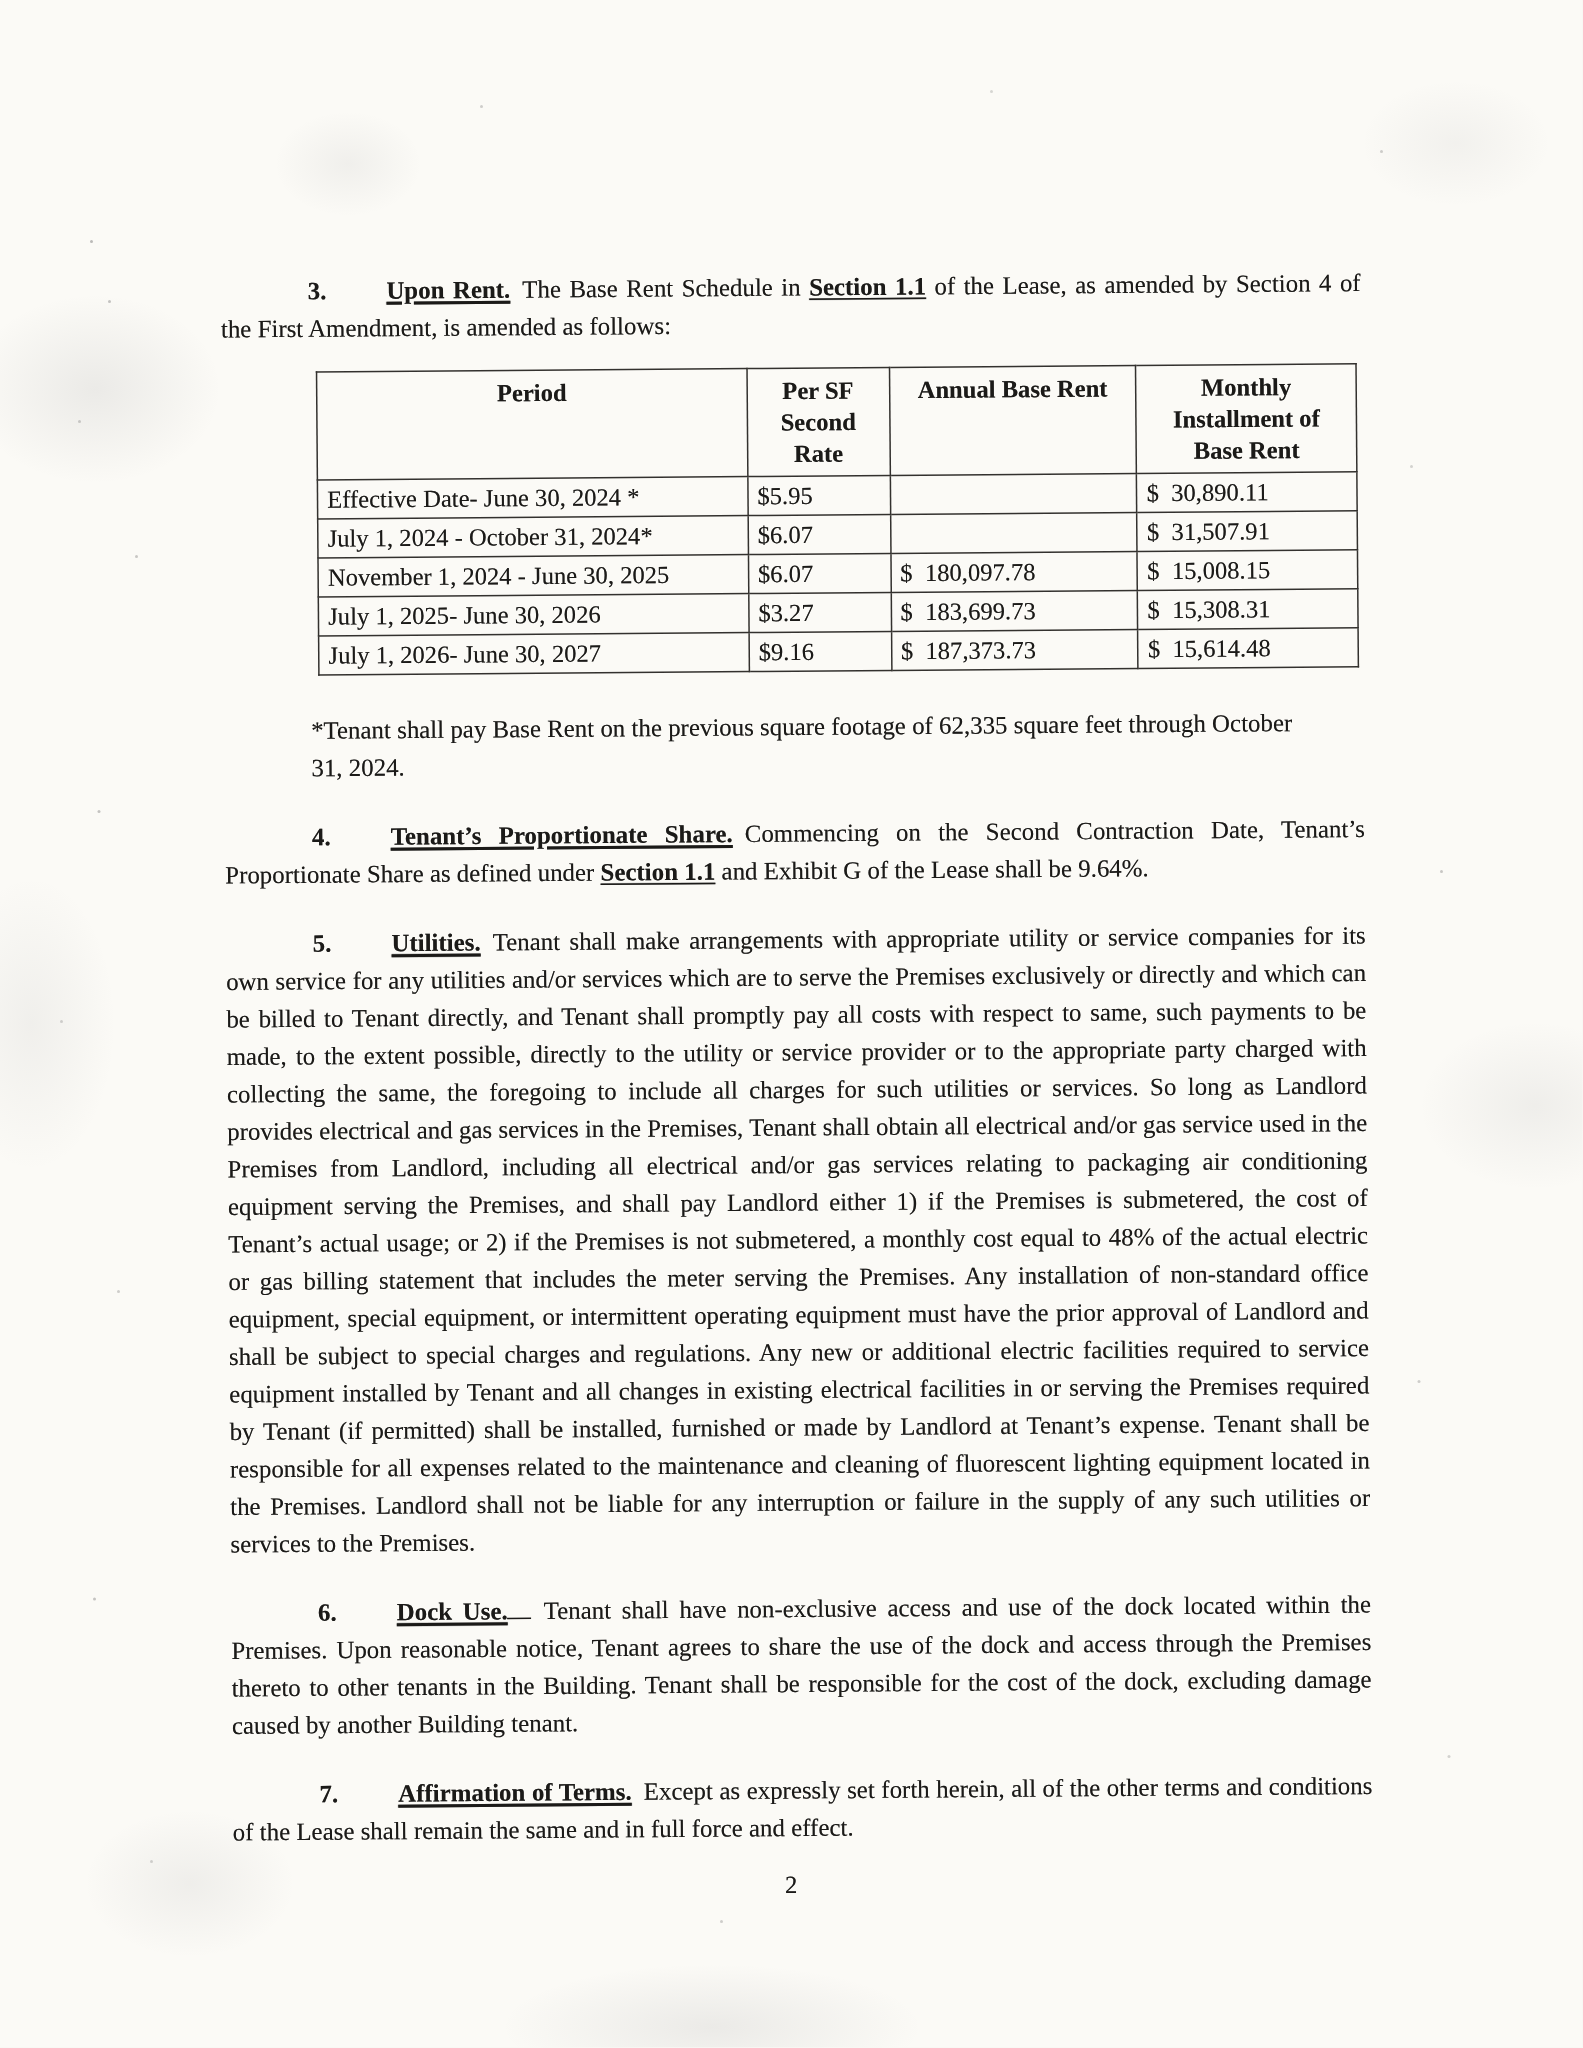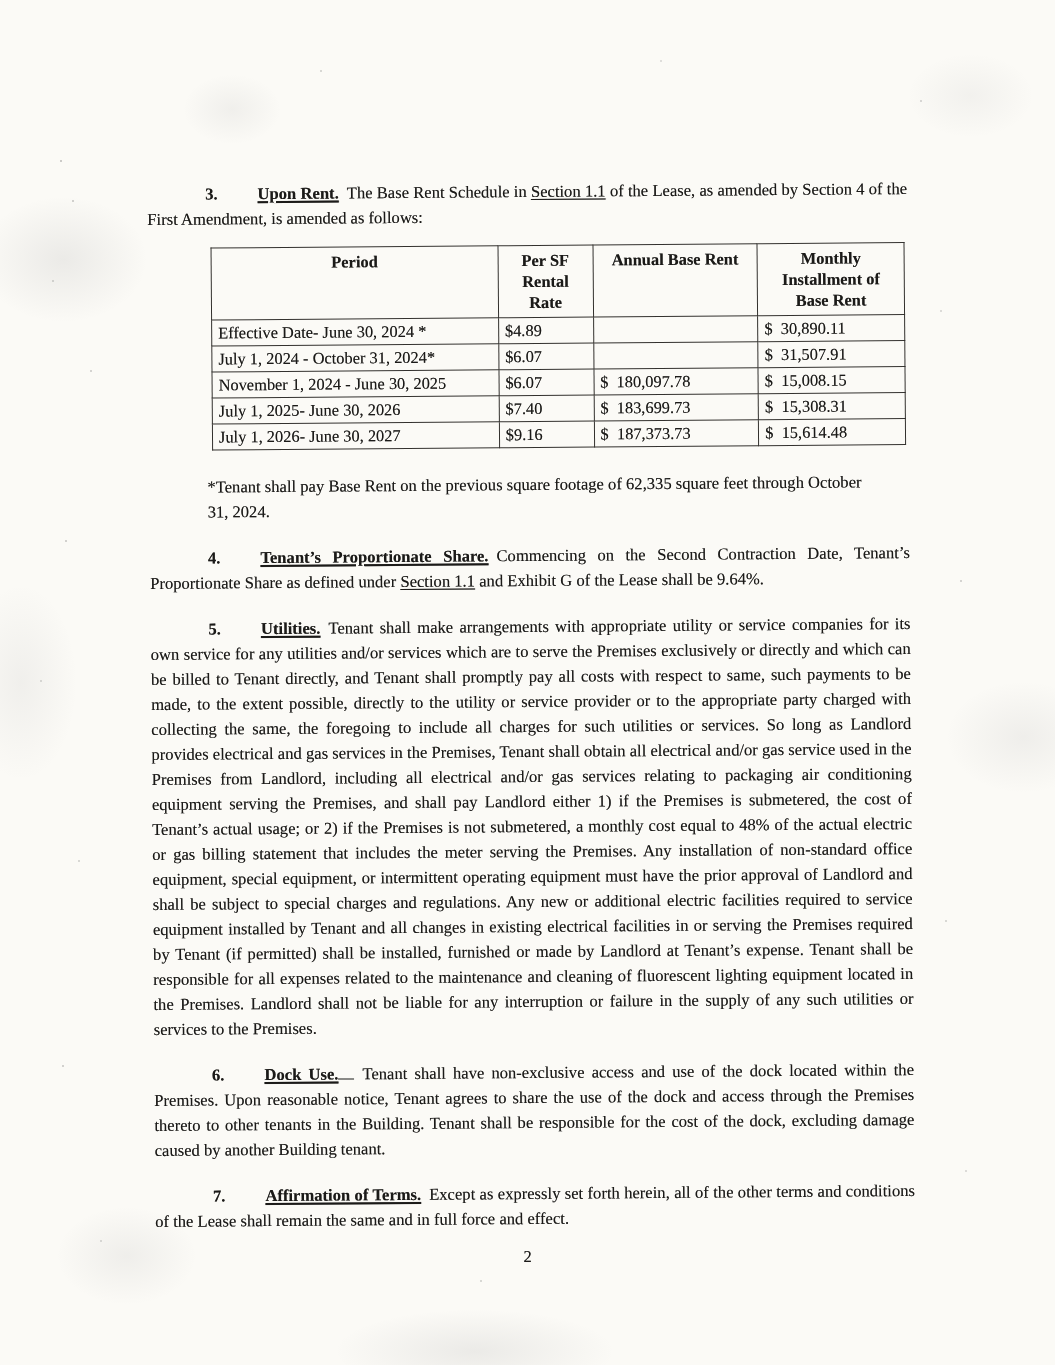--- a/index.html
+++ b/index.html
@@ -56,20 +56,21 @@
   .title{
     font-weight:bold;
     text-decoration:underline;
     text-decoration-thickness:1.5px;
     text-underline-offset:2px;
   }
   .uref{
     text-decoration:underline;
     text-decoration-thickness:1.3px;
     text-underline-offset:2px;
+    font-weight:bold;
   }
   .u-ext{
     display:inline-block; width:16px; height:0.9em;
     border-bottom:1.6px solid #1b1a18;
   }
   .rent-table{
     border-collapse:collapse;
     margin:16px 0 0 63px;
     width:694px;
     font-size:16.4px;
@@ -107,47 +108,47 @@
     <table class="rent-table">
       <colgroup>
           <col class="c-period">
           <col class="c-rate">
           <col class="c-annual">
           <col class="c-monthly">
         </colgroup>
       <thead>
         <tr>
           <th>Period</th>
-          <th>Per SF Rental Rate</th>
+          <th>Per SF Second Rate</th>
           <th>Annual Base Rent</th>
           <th>Monthly Installment of Base Rent</th>
         </tr>
       </thead>
       <tbody>
         <tr>
           <td>Effective Date- June 30, 2024 *</td>
-          <td>$4.89</td>
+          <td>$5.95</td>
           <td></td>
           <td>$  30,890.11</td>
         </tr>
         <tr>
           <td>July 1, 2024 - October 31, 2024*</td>
           <td>$6.07</td>
           <td></td>
           <td>$  31,507.91</td>
         </tr>
         <tr>
           <td>November 1, 2024 - June 30, 2025</td>
           <td>$6.07</td>
           <td>$  180,097.78</td>
           <td>$  15,008.15</td>
         </tr>
         <tr>
           <td>July 1, 2025- June 30, 2026</td>
-          <td>$7.40</td>
+          <td>$3.27</td>
           <td>$  183,699.73</td>
           <td>$  15,308.31</td>
         </tr>
         <tr>
           <td>July 1, 2026- June 30, 2027</td>
           <td>$9.16</td>
           <td>$  187,373.73</td>
           <td>$  15,614.48</td>
         </tr>
       </tbody>

